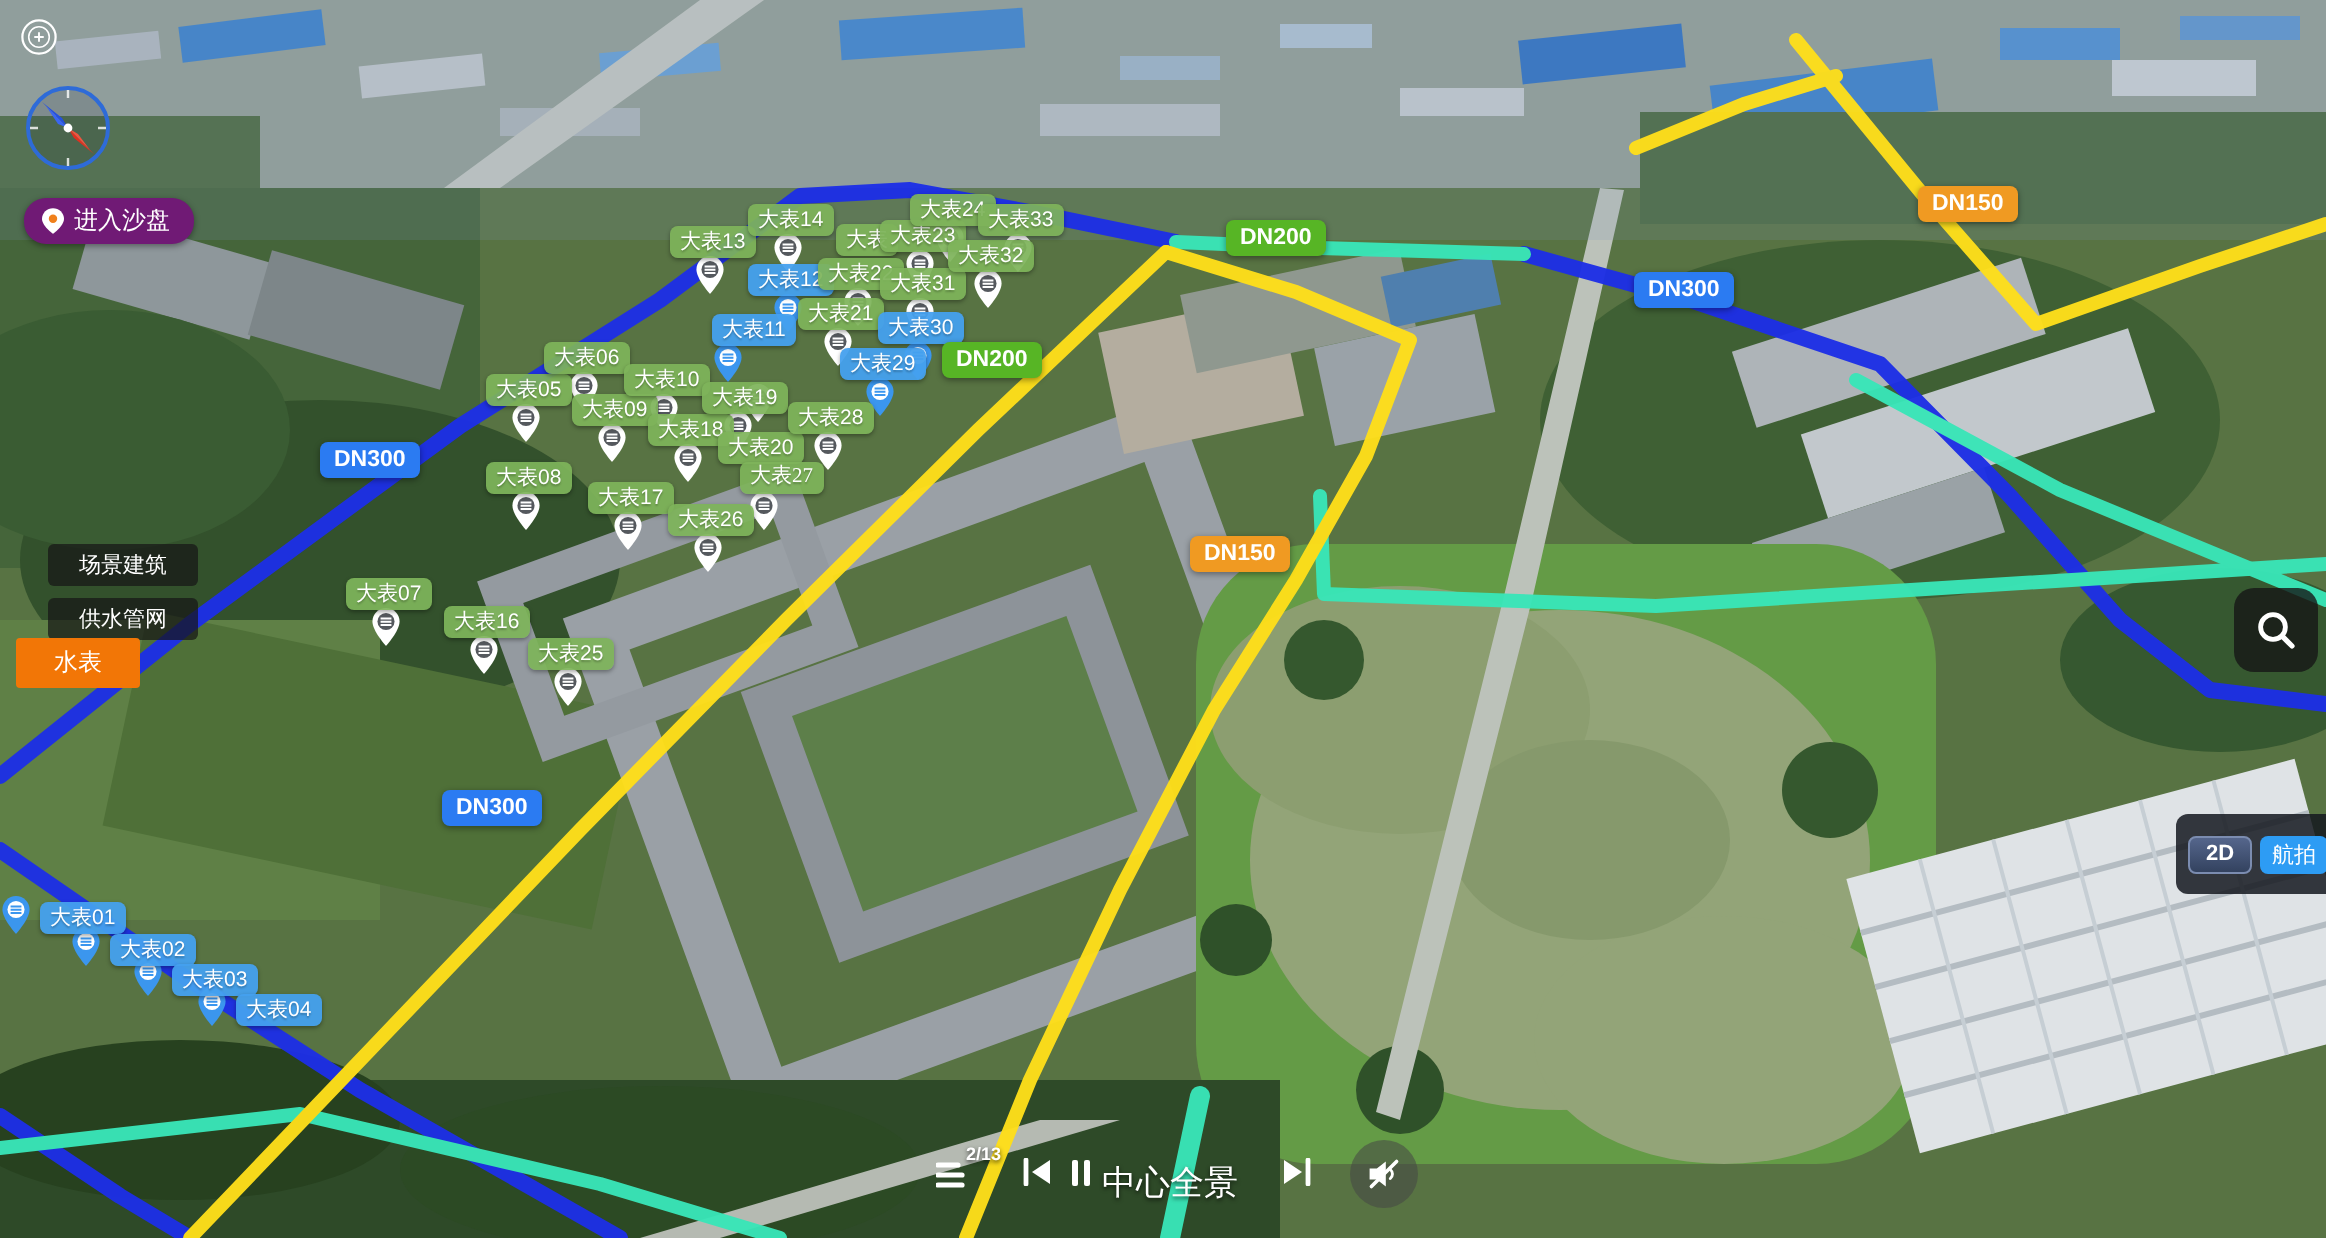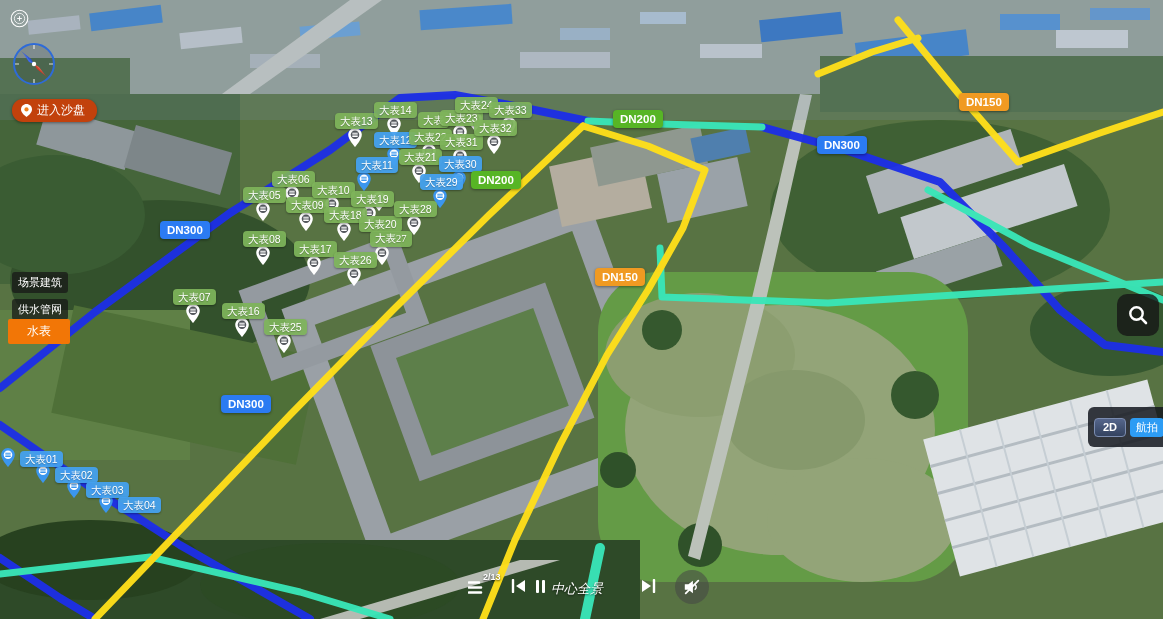--- a/index.html
+++ b/index.html
@@ -20,23 +20,23 @@
   .dn.orange{background:#f09a22;}
   
   .logo{position:absolute;left:10px;top:7px;z-index:10;display:flex;align-items:flex-start;}
   .logo .seal{width:19px;height:19px;margin:2px 5px 0 0;}
   .logo .ttl{color:#fff;font-size:15px;font-weight:bold;letter-spacing:2px;
              text-shadow:0 1px 2px rgba(0,0,0,.6);font-family:"Liberation Serif","DejaVu Serif",serif;}
   .logo .sub{color:rgba(255,255,255,.85);font-size:5px;letter-spacing:.4px;margin-top:1px;
              text-shadow:0 1px 1px rgba(0,0,0,.6);}
   #compass{position:absolute;left:12px;top:42px;z-index:10;}
   .btn-sandbox{position:absolute;left:12px;top:99px;z-index:10;display:flex;align-items:center;gap:5px;
-               background:#c2410c;color:#fff;font-size:12px;padding:3px 12px 3px 9px;border-radius:11px;
+               background:#701a75;color:#fff;font-size:12px;padding:3px 12px 3px 9px;border-radius:11px;
                box-shadow:0 1px 3px rgba(0,0,0,.4);cursor:pointer;}
-  .layerbtn{position:absolute;left:12px;z-index:10;width:56px;box-sizing:border-box;text-align:center;
+  .layerbtn{position:absolute;left:24px;z-index:10;width:75px;box-sizing:border-box;text-align:center;
             background:rgba(22,22,22,.72);color:#fff;font-size:11px;padding:3px 0;border-radius:3px;cursor:pointer;}
   .layerbtn.active{left:8px;width:62px;background:#f27606;font-size:12px;padding:4px 0;border-radius:2px;}
   
   .searchbtn{position:absolute;left:1117px;top:294px;z-index:10;width:42px;height:42px;border-radius:10px;
              background:rgba(22,22,22,.8);display:flex;align-items:center;justify-content:center;cursor:pointer;}
   .modepanel{position:absolute;left:1088px;top:407px;z-index:10;width:80px;height:40px;
              background:rgba(20,24,30,.85);border-radius:6px 0 0 6px;display:flex;align-items:center;
              gap:4px;padding-left:6px;}
   .mode2d{width:32px;height:19px;border-radius:4px;color:#fff;font-size:11px;font-weight:bold;
           display:flex;align-items:center;justify-content:center;cursor:pointer;
@@ -44,21 +44,21 @@
   .modeair{width:34px;height:19px;border-radius:4px;color:#fff;font-size:11px;
            display:flex;align-items:center;justify-content:center;cursor:pointer;background:#2d9cf4;}
   
   .player{position:absolute;left:0;top:570px;width:100%;z-index:10;height:36px;color:#fff;}
   .player .it{position:absolute;cursor:pointer;}
   .pl-lines{left:468px;top:10px;}
   .pl-count{left:483px;top:2px;font-size:9px;font-weight:bold;text-shadow:0 1px 2px rgba(0,0,0,.7);}
   .pl-prev{left:511px;top:9px;}
   .pl-pause{left:536px;top:10px;display:flex;gap:3px;}
   .pl-pause i{display:block;width:3px;height:13px;background:#fff;border-radius:1px;}
-  .pl-title{left:551px;top:10px;font-size:13px;text-shadow:0 1px 2px rgba(0,0,0,.7);font-style:italic;}
+  .pl-title{left:551px;top:10px;font-size:17px;text-shadow:0 1px 2px rgba(0,0,0,.7);}
   .pl-next{left:641px;top:9px;}
   .pl-mute{left:675px;top:0;width:34px;height:34px;border-radius:50%;background:rgba(70,70,70,.55);
            display:flex;align-items:center;justify-content:center;}
 </style>
 </head>
 <body>
 
 <div id="stage">
 
   <svg id="bg" width="1163" height="619" viewBox="0 0 1163 619">

